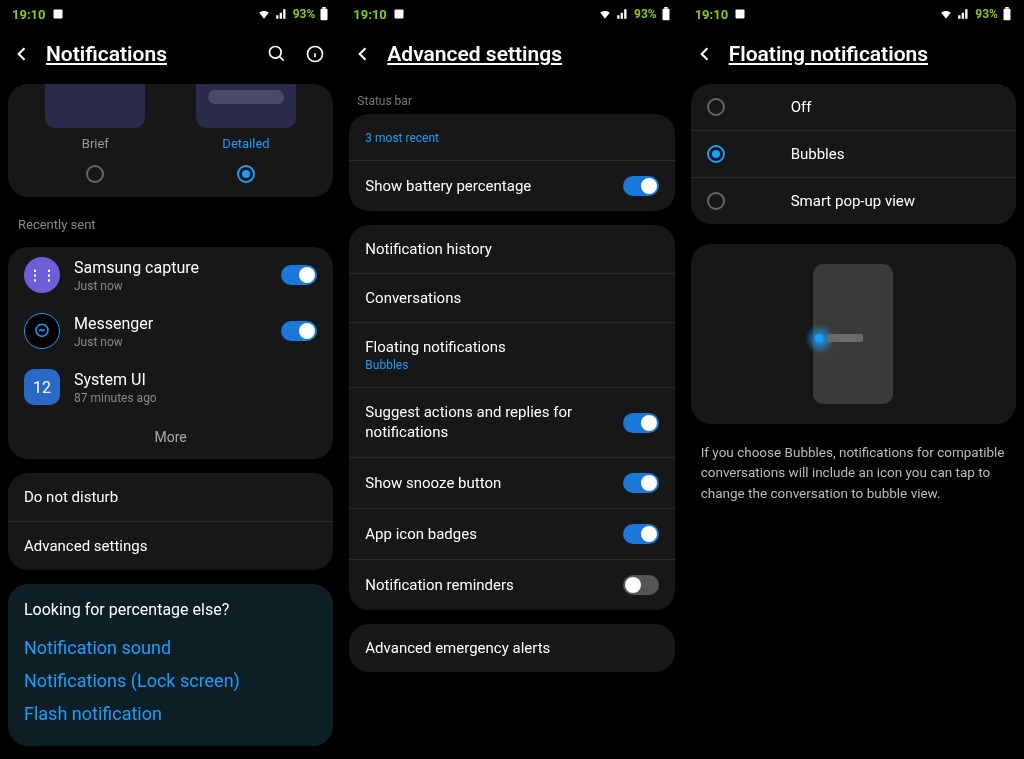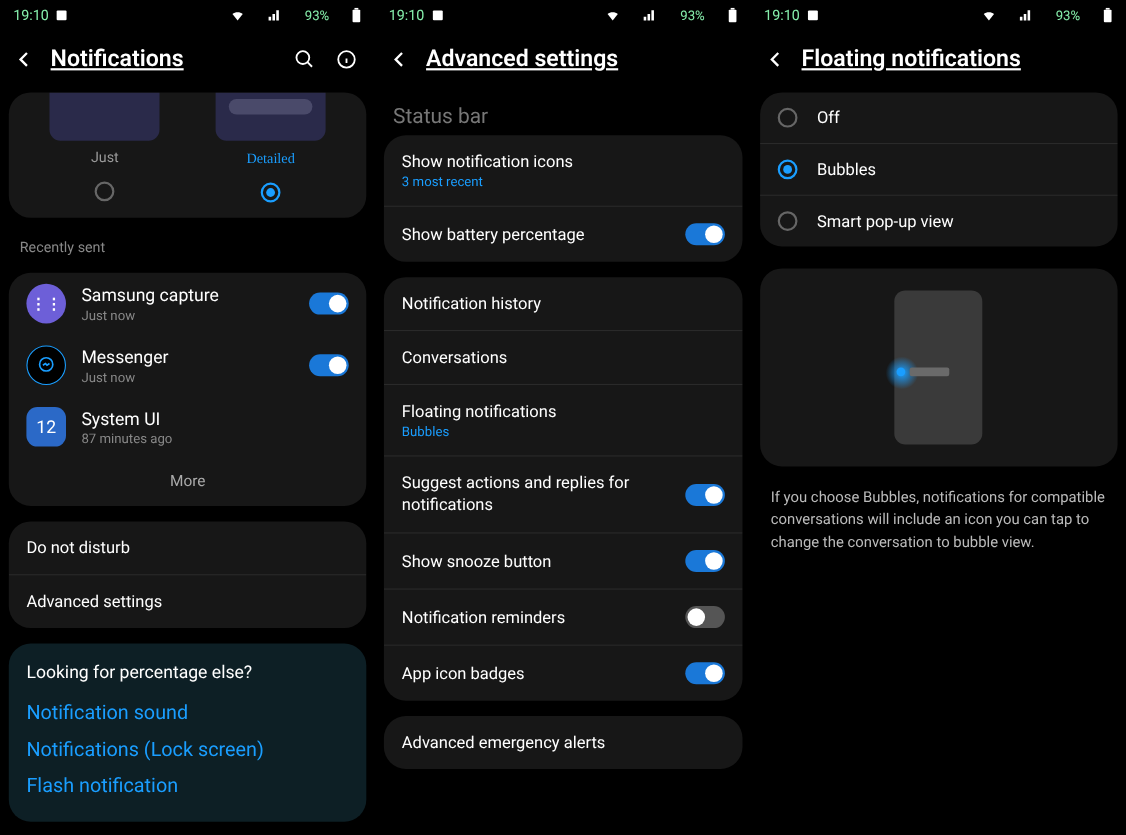--- a/index.html
+++ b/index.html
@@ -20,25 +20,25 @@
     display: flex;
     flex-direction: column;
   }
   .status-bar {
     height: 28px;
     display: flex;
     align-items: center;
     justify-content: space-between;
     padding: 0 12px;
     font-size: 13px;
-    font-weight: 400;
-    color: #86efac;
+    font-weight: 700;
+    color: #84cc16;
   }
   .status-left { display: flex; align-items: center; gap: 6px; }
-  .status-right { display: flex; align-items: center; gap: 20px; font-size: 12px; }
+  .status-right { display: flex; align-items: center; gap: 4px; font-size: 12px; }
   .header {
     display: flex;
     align-items: center;
     padding: 14px 16px 14px 12px;
     gap: 14px;
   }
   .back-arrow {
     width: 20px;
     height: 20px;
     display: flex;
@@ -80,21 +80,21 @@
   .style-preview.detailed { background: #2a2a4a; position: relative; }
   .style-preview.detailed::after {
     content:"";
     position:absolute;
     left:12px; right:12px; top:6px;
     height:14px;
     border-radius: 8px;
     background: #4a4a6a;
   }
   .style-label { font-size: 13px; color: #999; }
-  .style-label.active { color: #1a9eff; font-family: Liberation Serif, serif; }
+  .style-label.active { color: #1a9eff; }
   .radio-outer {
     width: 18px; height: 18px; border-radius: 50%;
     border: 2px solid #666;
     display:flex;align-items:center;justify-content:center;
     margin: 6px 0 14px 0;
   }
   .radio-outer.active { border-color: #1a9eff; }
   .radio-inner { width:8px;height:8px;border-radius:50%;background:#1a9eff; }
   .section-title {
     font-size: 13px;
@@ -152,21 +152,21 @@
   }
   .looking-title { font-size:16px; color:#fff; margin-bottom:12px; }
   .looking-link { font-size:18px; color:#1a9eff; padding: 6px 0; }
   .radio-row {
     display:flex; align-items:center; gap:18px;
     padding: 14px 16px;
     border-bottom: 1px solid #2a2a2a;
   }
   .radio-row:last-child { border-bottom:none; }
   .radio-row .radio-outer { margin:0; }
-  .radio-label { font-size:15px; color:#fff; }
+  .radio-label { font-size:15px; color:#fff;margin-left:48px; }
   .preview-area {
     margin: 10px 8px;
     background:#171717;
     border-radius:20px;
     height:180px;
     display:flex;align-items:center;justify-content:center;
   }
   .phone-mock {
     width:80px;height:140px;background:#3a3a3a;border-radius:10px;position:relative;
   }
@@ -181,21 +181,21 @@
   }
   .bubble-bar {
     position:absolute; left:14px; top:70px;
     width:36px;height:8px;background:#6a6a6a;border-radius:2px;
   }
   .desc-text {
     font-size:13.5px; color:#bbb; line-height:1.5;
     padding: 8px 18px;
   }
   .section-label {
-    font-size:19px; color:#777; padding: 14px 16px 6px 16px;
+    font-size:12px; color:#777; padding: 14px 16px 6px 16px;
   }
   .multiline { line-height:1.3; }
 </style>
 </head>
 <body>
 
 <div class="screen">
   <div class="status-bar">
     <div class="status-left">
       <span>19:10</span>
@@ -233,21 +233,21 @@
           <circle cx="12" cy="12" r="9"></circle>
           <path d="M12 8v0M12 11v5"></path>
         </svg>
     </div>
   </div>
 
   <div class="card">
     <div class="style-row">
       <div class="style-col">
         <div class="style-preview brief"></div>
-        <div class="style-label">Just</div>
+        <div class="style-label">Brief</div>
         <div class="radio-outer"></div>
       </div>
       <div class="style-col">
         <div class="style-preview detailed"></div>
         <div class="style-label active">Detailed</div>
         <div class="radio-outer active">
             <div class="radio-inner"></div>
           </div>
       </div>
     </div>
@@ -331,21 +331,20 @@
           <path d="M15 5l-7 7 7 7"></path>
         </svg>
     </div>
     <div class="header-title">Advanced settings</div>
   </div>
 
   <div class="section-label">Status bar</div>
   <div class="card" style="margin-top:0;">
     <div class="list-row">
       <div class="row-text">
-        <div>Show notification icons</div>
         <div class="row-sub">3 most recent</div>
       </div>
     </div>
     <div class="list-row">
       <span class="row-text">Show battery percentage</span>
       <div class="toggle on"></div>
     </div>
   </div>
 
   <div class="card">
@@ -363,26 +362,26 @@
     </div>
     <div class="list-row">
       <span class="row-text multiline">Suggest actions and replies for notifications</span>
       <div class="toggle on"></div>
     </div>
     <div class="list-row">
       <span class="row-text">Show snooze button</span>
       <div class="toggle on"></div>
     </div>
     <div class="list-row">
+      <span class="row-text">App icon badges</span>
+      <div class="toggle on"></div>
+    </div>
+    <div class="list-row">
       <span class="row-text">Notification reminders</span>
       <div class="toggle off"></div>
-    </div>
-    <div class="list-row">
-      <span class="row-text">App icon badges</span>
-      <div class="toggle on"></div>
     </div>
   </div>
 
   <div class="card">
     <div class="list-row">
       <span class="row-text">Advanced emergency alerts</span>
     </div>
   </div>
 </div>
 

